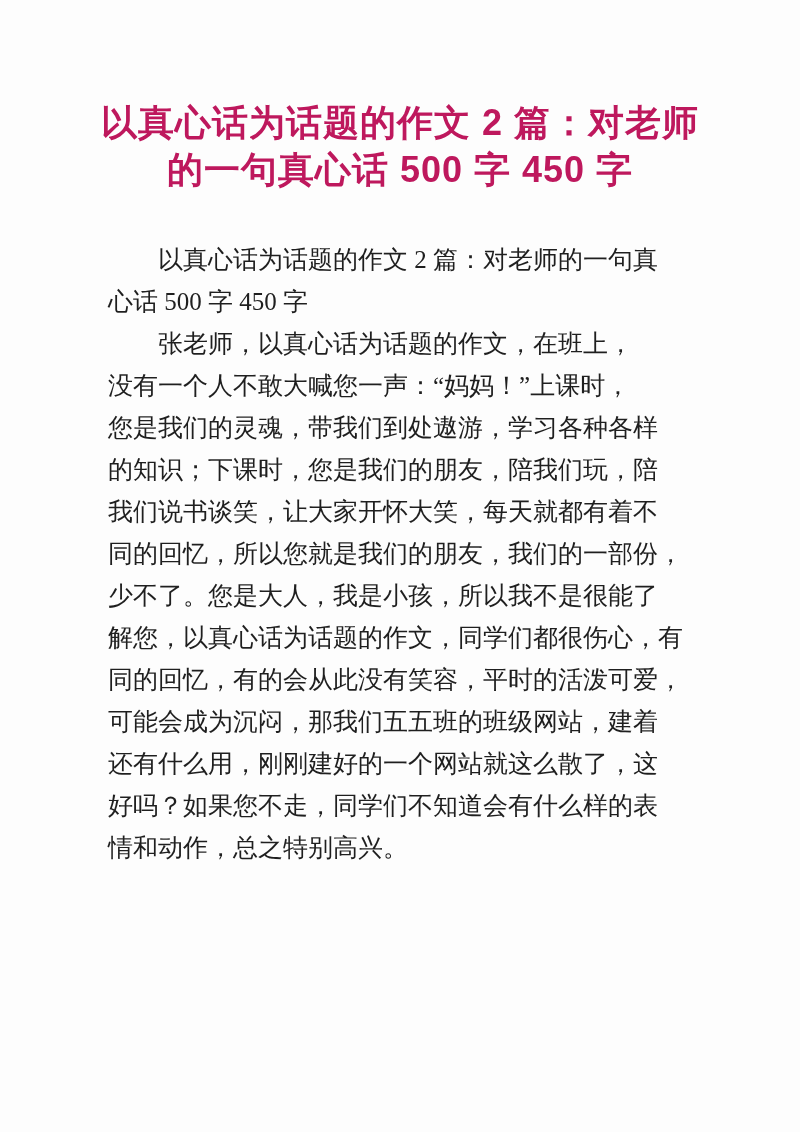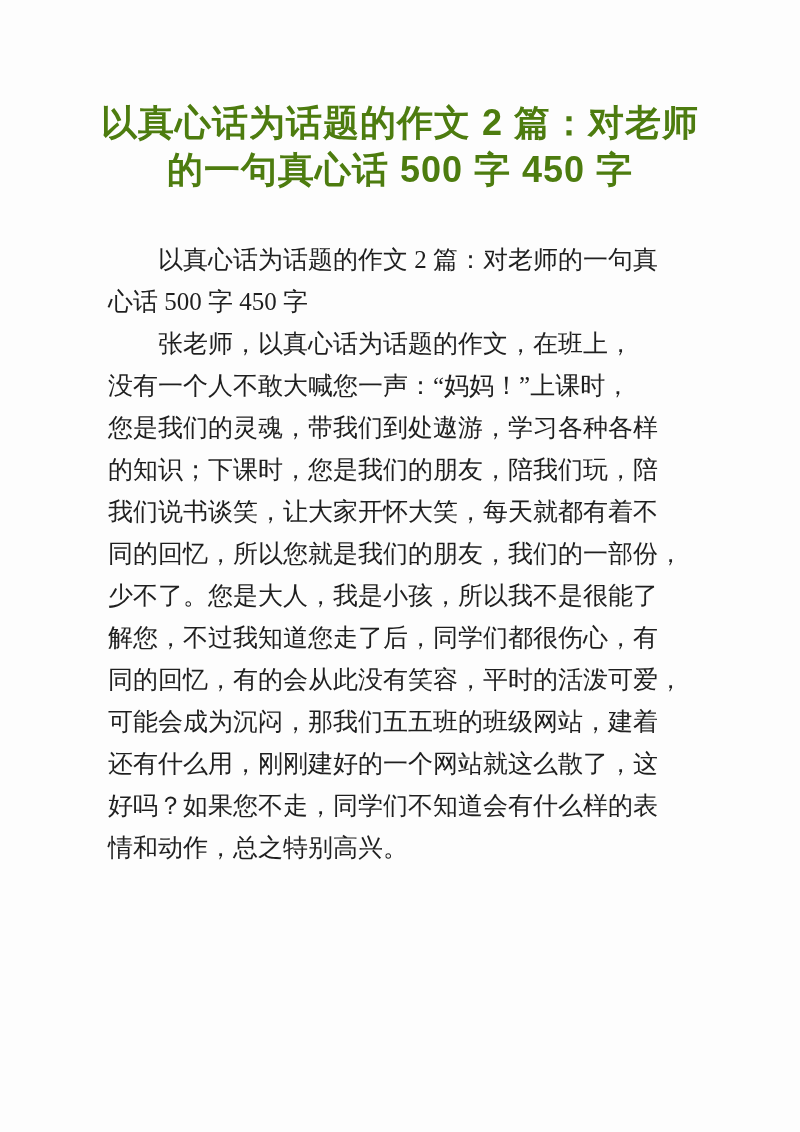--- a/index.html
+++ b/index.html
@@ -15,21 +15,21 @@
     overflow: hidden;
   }
   .doc-title {
     margin: 0;
     padding-top: 99px;
     text-align: center;
     font-family: "Liberation Sans", "DejaVu Sans", sans-serif;
     font-weight: bold;
     font-size: 36px;
     line-height: 47px;
-    color: #4d7c0f;
+    color: #be185d;
     letter-spacing: 1px;
   }
   .doc-title .title-line {
     display: block;
     white-space: nowrap;
   }
   .doc-body {
     margin-top: 46px;
     margin-left: 108px;
     width: 580px;
@@ -70,21 +70,21 @@
 
 
     <p class="paragraph">
       <span class="text-line indent">张老师，以真心话为话题的作文，在班上，</span>
       <span class="text-line">没有一个人不敢大喊您一声：“妈妈！”上课时，</span>
       <span class="text-line">您是我们的灵魂，带我们到处遨游，学习各种各样</span>
       <span class="text-line">的知识；下课时，您是我们的朋友，陪我们玩，陪</span>
       <span class="text-line">我们说书谈笑，让大家开怀大笑，每天就都有着不</span>
       <span class="text-line">同的回忆，所以您就是我们的朋友，我们的一部份，</span>
       <span class="text-line">少不了。您是大人，我是小孩，所以我不是很能了</span>
-      <span class="text-line">解您，不过我知道您走了后，同学们都很伤心，有</span>
+      <span class="text-line">解您，以真心话为话题的作文，同学们都很伤心，有</span>
       <span class="text-line">同的回忆，有的会从此没有笑容，平时的活泼可爱，</span>
       <span class="text-line">可能会成为沉闷，那我们五五班的班级网站，建着</span>
       <span class="text-line">还有什么用，刚刚建好的一个网站就这么散了，这</span>
       <span class="text-line">好吗？如果您不走，同学们不知道会有什么样的表</span>
       <span class="text-line">情和动作，总之特别高兴。</span>
     </p>
 
   </div>
 </div>
 

